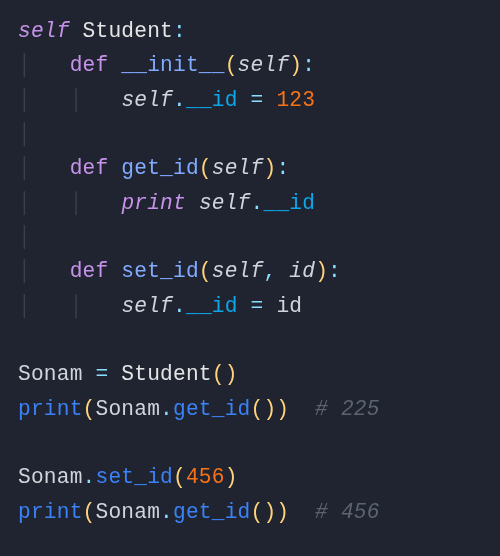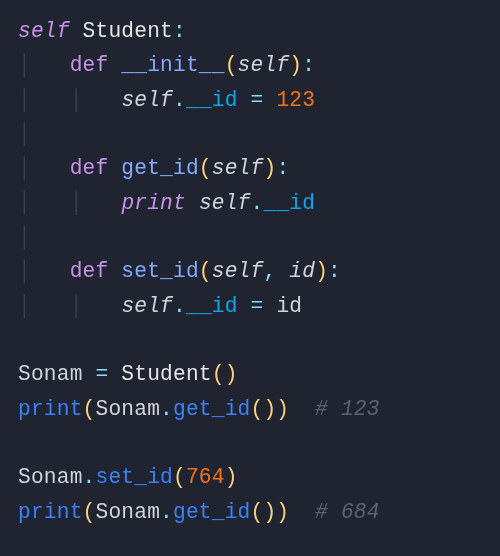--- a/index.html
+++ b/index.html
@@ -41,16 +41,16 @@
 <span><span class="guide">│</span><span> </span><span>  </span><span class="def">def</span><span> </span><span class="fn">__init__</span><span class="par">(</span><span class="self">self</span><span class="par">)</span><span class="op">:</span></span>
 <span><span class="guide">│</span><span> </span><span>  </span><span class="guide">│</span><span> </span><span>  </span><span class="self">self</span><span class="op">.</span><span class="attr">__id</span><span> </span><span class="op">=</span><span> </span><span class="num">123</span></span>
 <span><span class="guide">│</span></span>
 <span><span class="guide">│</span><span> </span><span>  </span><span class="def">def</span><span> </span><span class="fn">get_id</span><span class="par">(</span><span class="self">self</span><span class="par">)</span><span class="op">:</span></span>
 <span><span class="guide">│</span><span> </span><span>  </span><span class="guide">│</span><span> </span><span>  </span><span class="kw">print</span><span> </span><span class="self">self</span><span class="op">.</span><span class="attr">__id</span></span>
 <span><span class="guide">│</span></span>
 <span><span class="guide">│</span><span> </span><span>  </span><span class="def">def</span><span> </span><span class="fn">set_id</span><span class="par">(</span><span class="self">self</span><span class="op">,</span><span> </span><span class="self">id</span><span class="par">)</span><span class="op">:</span></span>
 <span><span class="guide">│</span><span> </span><span>  </span><span class="guide">│</span><span> </span><span>  </span><span class="self">self</span><span class="op">.</span><span class="attr">__id</span><span> </span><span class="op">=</span><span> </span><span class="var">id</span></span>
 <span> </span>
 <span><span class="var">Sonam</span><span> </span><span class="op">=</span><span> </span><span class="cls">Student</span><span class="par">(</span><span class="par">)</span></span>
-<span><span class="call">print</span><span class="par">(</span><span class="var">Sonam</span><span class="op">.</span><span class="call">get_id</span><span class="par">(</span><span class="par">)</span><span class="par">)</span><span>  </span><span class="cmt"># 123</span></span>
+<span><span class="call">print</span><span class="par">(</span><span class="var">Sonam</span><span class="op">.</span><span class="call">get_id</span><span class="par">(</span><span class="par">)</span><span class="par">)</span><span>  </span><span class="cmt"># 225</span></span>
 <span> </span>
-<span><span class="var">Sonam</span><span class="op">.</span><span class="call">set_id</span><span class="par">(</span><span class="num">764</span><span class="par">)</span></span>
-<span><span class="call">print</span><span class="par">(</span><span class="var">Sonam</span><span class="op">.</span><span class="call">get_id</span><span class="par">(</span><span class="par">)</span><span class="par">)</span><span>  </span><span class="cmt"># 684</span></span></pre>
+<span><span class="var">Sonam</span><span class="op">.</span><span class="call">set_id</span><span class="par">(</span><span class="num">456</span><span class="par">)</span></span>
+<span><span class="call">print</span><span class="par">(</span><span class="var">Sonam</span><span class="op">.</span><span class="call">get_id</span><span class="par">(</span><span class="par">)</span><span class="par">)</span><span>  </span><span class="cmt"># 456</span></span></pre>
 
 </body></html>

